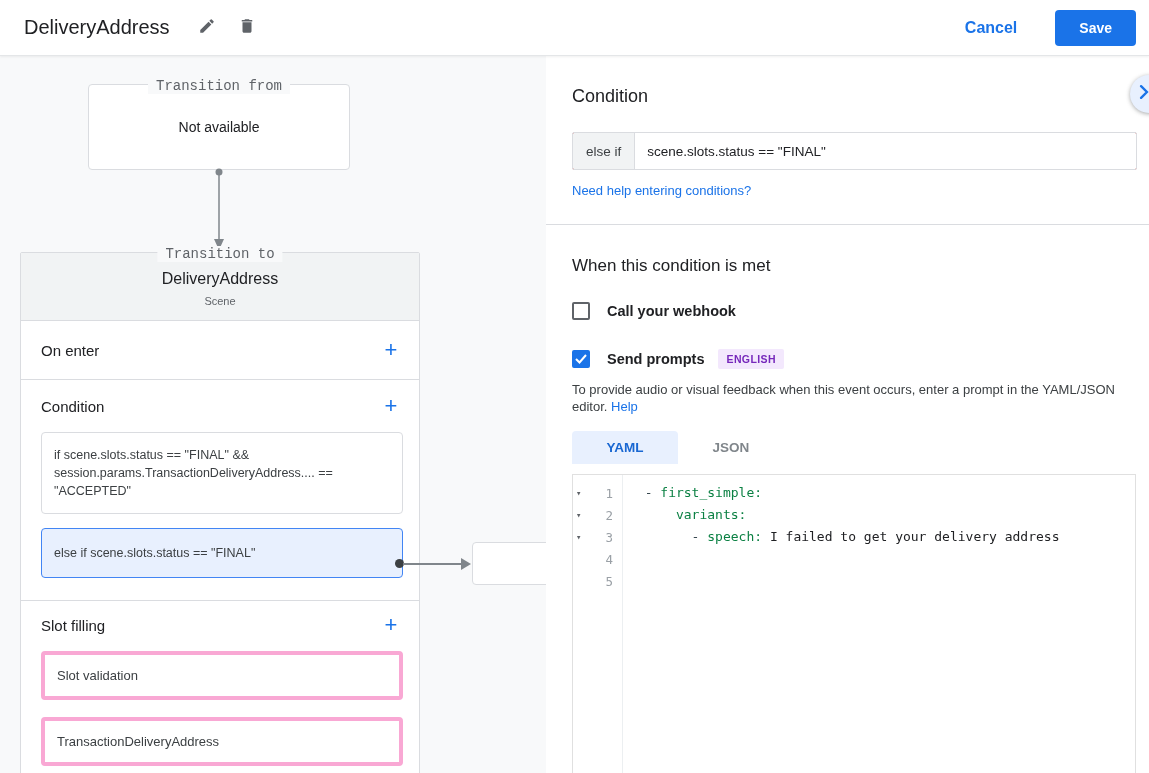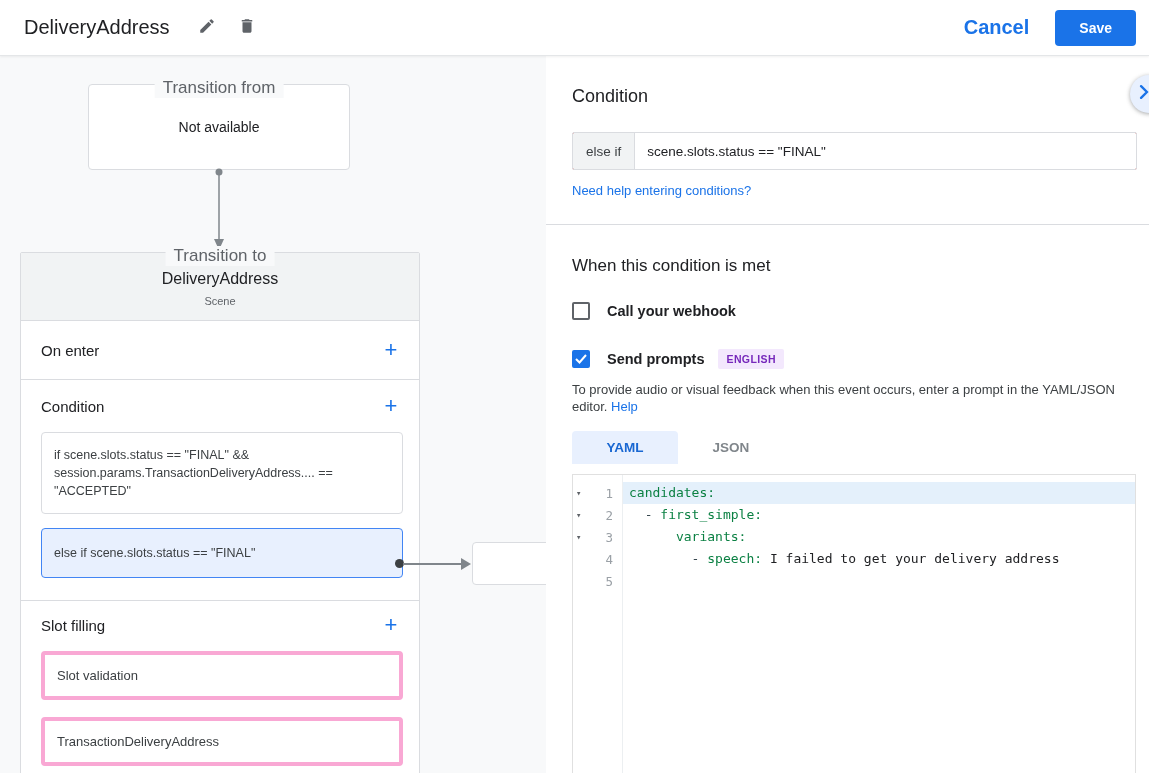--- a/index.html
+++ b/index.html
@@ -10,34 +10,34 @@
   
   .topbar { flex: 0 0 56px; height: 56px; background: #fff; display: flex; align-items: center;
             justify-content: space-between; padding: 0 13px 0 24px; border-bottom: 1px solid #e4e6e8;
             box-shadow: 0 1px 2px rgba(60,64,67,.08); position: relative; z-index: 6; }
   .topbar-left { display: flex; align-items: center; }
   .page-title { font-size: 20px; color: #202124; margin-right: 20px; }
   .icon-btn { width: 34px; height: 34px; border-radius: 50%; display: flex; align-items: center;
               justify-content: center; cursor: pointer; margin-right: 6px; }
   .icon-btn svg { fill: #5f6368; }
   .topbar-right { display: flex; align-items: center; }
-  .cancel-btn { color: #1a73e8; font-size: 20px; font-weight: bold; margin-right: 26px; cursor: pointer; background: none; border: none; font-family: inherit; }
+  .cancel-btn { color: #1a73e8; font-size: 16px; font-weight: bold; margin-right: 38px; cursor: pointer; background: none; border: none; font-family: inherit; }
   .save-btn { background: #1a73e8; color: #fff; font-size: 14px; font-weight: bold; height: 36px;
               padding: 0 24px; border: none; border-radius: 4px; cursor: pointer; font-family: inherit; }
 
   
   .main { flex: 1; display: flex; min-height: 0; }
   .canvas { flex: 0 0 546px; width: 546px; background: #f8f9fa; position: relative; overflow: hidden; }
   .panel { flex: 1; background: #fff; position: relative; overflow: hidden; padding: 0 13px 0 26px; }
 
   
   .tfrom-box { position: absolute; left: 88px; top: 28px; width: 262px; height: 86px; background: #fff;
                border: 1px solid #dadce0; border-radius: 4px; display: flex; align-items: center; justify-content: center; }
   .node-label { position: absolute; top: -7px; left: 50%; transform: translateX(-50%); background: #f8f9fa;
-                padding: 0 8px; font-size: 17px; color: #5f6368; white-space: nowrap; }
+                padding: 0 8px; font-size: 14px; color: #5f6368; white-space: nowrap; font-family: Liberation Mono, monospace; }
   .tfrom-content { font-size: 14px; color: #202124; }
   .flow-arrow { position: absolute; left: 212px; top: 112px; }
 
   
   .scene-card { position: absolute; left: 20px; top: 196px; width: 400px; height: 540px; background: #fff;
                 border: 1px solid #dadce0; border-radius: 2px; }
   .scene-header { background: #f1f3f4; border-bottom: 1px solid #dadce0; text-align: center; padding: 17px 0 13px; }
   .scene-title { font-size: 16px; color: #202124; }
   .scene-sub { font-size: 11px; color: #5f6368; margin-top: 7px; }
   .row-onenter { display: flex; align-items: center; justify-content: space-between; height: 59px;
@@ -253,21 +253,20 @@
           <div class="gutter-row">
             <span class="fold"></span>
             <span class="lnum">4</span>
           </div>
           <div class="gutter-row">
             <span class="fold"></span>
             <span class="lnum">5</span>
           </div>
         </div>
         <div class="codecol">
-          <div class="code-row hl"><span class="tok-pre"></span><span class="tok-key">candidates:</span><span class="tok-val"></span></div>
           <div class="code-row"><span class="tok-pre">  - </span><span class="tok-key">first_simple:</span><span class="tok-val"></span></div>
           <div class="code-row"><span class="tok-pre">      </span><span class="tok-key">variants:</span><span class="tok-val"></span></div>
           <div class="code-row"><span class="tok-pre">        - </span><span class="tok-key">speech:</span><span class="tok-val"> I failed to get your delivery address</span></div>
           <div class="code-row"><span class="tok-pre"></span><span class="tok-key"></span><span class="tok-val"></span></div>
         </div>
       </div>
 
     </div>
   </div>
 </div>

